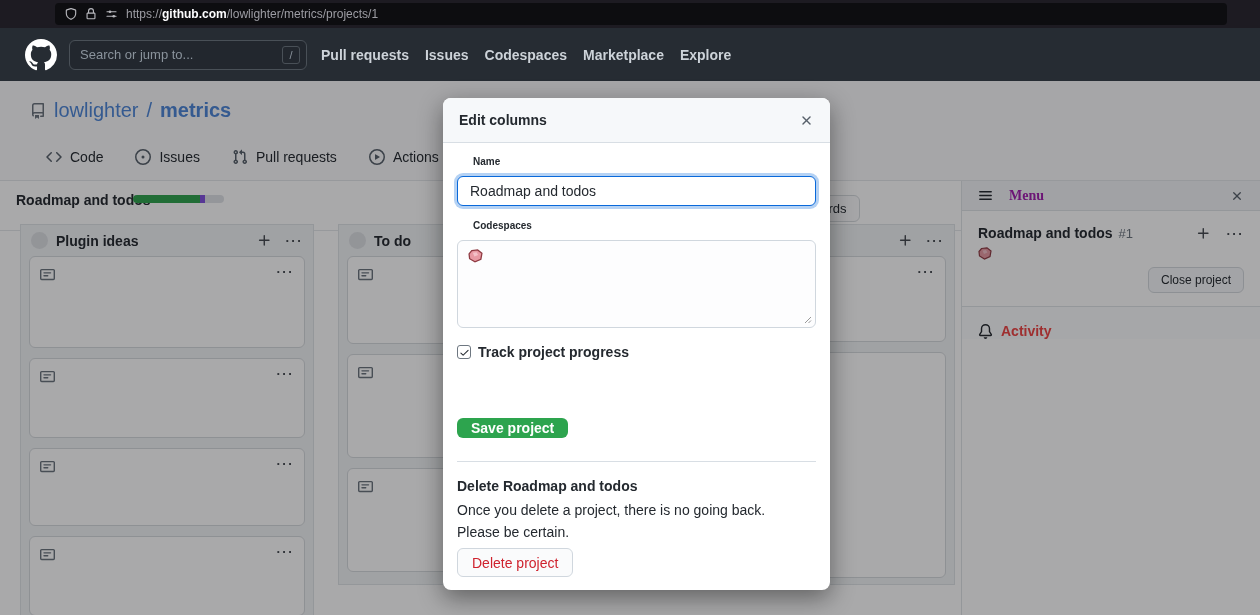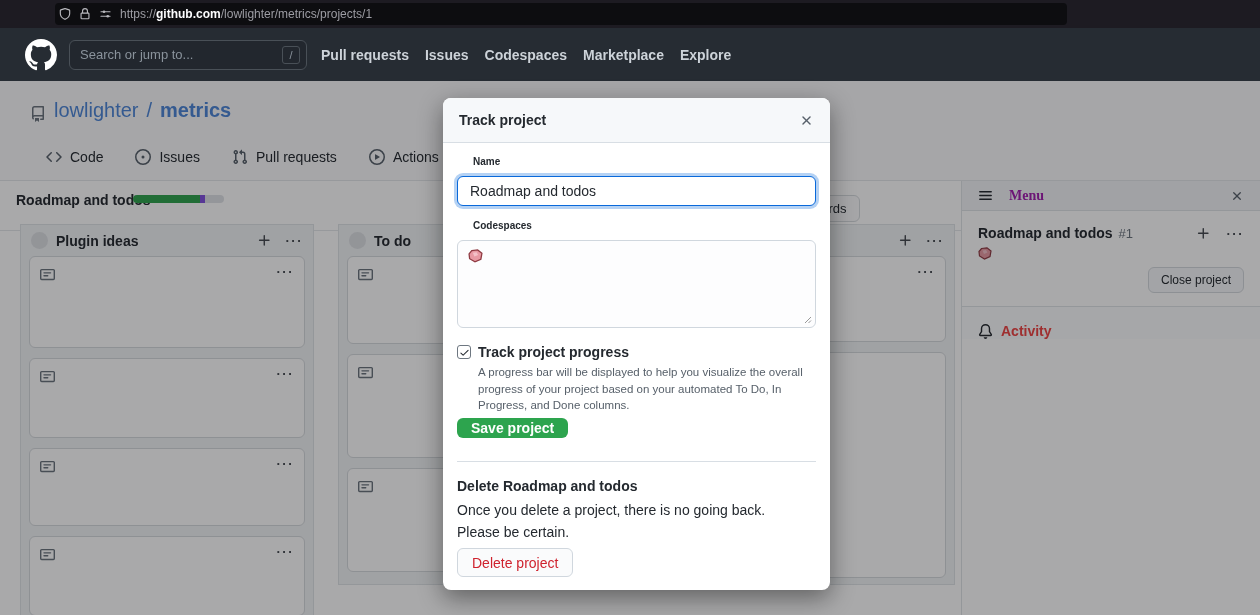--- a/index.html
+++ b/index.html
@@ -4,43 +4,43 @@
 <style>
   * { margin:0; padding:0; box-sizing:border-box; }
   html,body { width:1260px; height:615px; }
   body { font-family:"Liberation Sans","DejaVu Sans",sans-serif; background:#fff; overflow:hidden; }
   .abs { position:absolute; }
   #stage { position:relative; width:1260px; height:615px; overflow:hidden; background:#fff; }
   svg { display:block; }
 
   
   .browser-bar { left:0; top:0; width:1260px; height:28px; background:#1d1b22; z-index:5; }
-  .url-bar { left:55px; top:3px; width:1012px; height:22px; background:#0d0d10; border-radius:4px;
-             display:flex; align-items:center; padding:0 4px; gap:8px; color:#b8b8bd; }
+  .url-bar { left:55px; top:3px; width:1172px; height:22px; background:#0d0d10; border-radius:4px;
+             display:flex; align-items:center; padding:0 10px; gap:8px; color:#b8b8bd; }
   .url-text { font-size:12px; color:#9d9da4; white-space:nowrap; }
   .url-text .domain { color:#fdfdff; font-weight:bold; }
 
   
   .gh-header { left:0; top:28px; width:1260px; height:53px; background:#262c33; z-index:5;
                display:flex; align-items:center; padding:0 25px; }
   .gh-logo { color:#fff; margin-right:12px; }
   .gh-search { width:238px; height:30px; background:#22272e; border:1px solid #495057; border-radius:6px;
                display:flex; align-items:center; padding:0 6px 0 10px; margin-right:14px; }
   .gh-search input { flex:1; background:transparent; border:none; outline:none; color:#8b5cf6; font-size:13px;
                      font-family:inherit; }
   .gh-search input::placeholder { color:#8a939c; }
   .slash-key { width:18px; height:18px; border:1px solid #495057; border-radius:3px; color:#8a939c;
                font-size:11px; display:flex; align-items:center; justify-content:center; }
   .gh-nav { display:flex; gap:16px; }
   .gh-nav a { color:#cdd3d9; font-size:14px; font-weight:bold; text-decoration:none; white-space:nowrap; }
 
   
   .page { left:0; top:81px; width:1260px; height:534px; background:#fff; }
   .repo-strip { left:0; top:0; width:1260px; height:100px; background:#fafbfc; border-bottom:1px solid #e3e6ea; }
-  .repo-title { left:30px; top:18px; display:flex; align-items:flex-end; gap:8px; font-size:20px; color:#4d86d8; }
+  .repo-title { left:30px; top:18px; display:flex; align-items:center; gap:8px; font-size:20px; color:#4d86d8; }
   .repo-title .sep { color:#4d86d8; }
   .repo-title a { color:#4d86d8; text-decoration:none; }
   .repo-title .repo-name { font-weight:bold; }
   .repo-icon { color:#6a737d; }
 
   .tabs { left:30px; top:58px; display:flex; }
   .tab { display:flex; align-items:center; gap:8px; padding:10px 16px 12px 16px; font-size:14px; color:#24292f;
          border-bottom:2px solid transparent; cursor:pointer; white-space:nowrap; }
   .tab .ticon { color:#57606a; }
   .tab.active { border-bottom-color:#fd8c73; font-weight:bold; }
@@ -378,21 +378,21 @@
           </span>
         <span class="label">Activity</span>
       </div>
     </div>
   </div>
 
   <div class="abs dim"></div>
 
   <div class="abs modal">
     <div class="modal-head">
-      <span class="modal-title">Track project</span>
+      <span class="modal-title">Edit columns</span>
       <button class="icon-btn">
           <svg width="15" height="15" viewBox="0 0 16 16" fill="currentColor">
             <path d="M3.72 3.72a.75.75 0 0 1 1.06 0L8 6.94l3.22-3.22a.749.749 0 0 1 1.275.326.749.749 0 0 1-.215.734L9.06 8l3.22 3.22a.749.749 0 0 1-.326 1.275.749.749 0 0 1-.734-.215L8 9.06l-3.22 3.22a.751.751 0 0 1-1.042-.018.751.751 0 0 1-.018-1.042L6.94 8 3.72 4.78a.75.75 0 0 1 0-1.06Z"></path>
           </svg>
         </button>
     </div>
 
     <label class="m-label" style="top:58px;">Name</label>
     <input class="m-input" style="top: 78px;" value="Roadmap and todos">
 
@@ -413,21 +413,20 @@
     </div>
 
     <div class="check-row">
       <span class="checkbox">
         <svg width="11" height="11" viewBox="0 0 16 16" fill="currentColor">
             <path d="M13.78 4.22a.75.75 0 0 1 0 1.06l-7.25 7.25a.75.75 0 0 1-1.06 0L2.22 9.28a.751.751 0 0 1 .018-1.042.751.751 0 0 1 1.042-.018L6 10.94l6.72-6.72a.75.75 0 0 1 1.06 0Z"></path>
           </svg>
       </span>
       <span class="check-label">Track project progress</span>
     </div>
-    <div class="help-text">A progress bar will be displayed to help you visualize the overall progress of your project based on your automated To Do, In Progress, and Done columns.</div>
 
     <button class="save-btn">Save project</button>
 
     <hr class="m-hr">
 
     <div class="m-delete-head">Delete Roadmap and todos</div>
     <div class="m-delete-text">Once you delete a project, there is no going back. Please be certain.</div>
     <button class="delete-btn">Delete project</button>
   </div>
 

